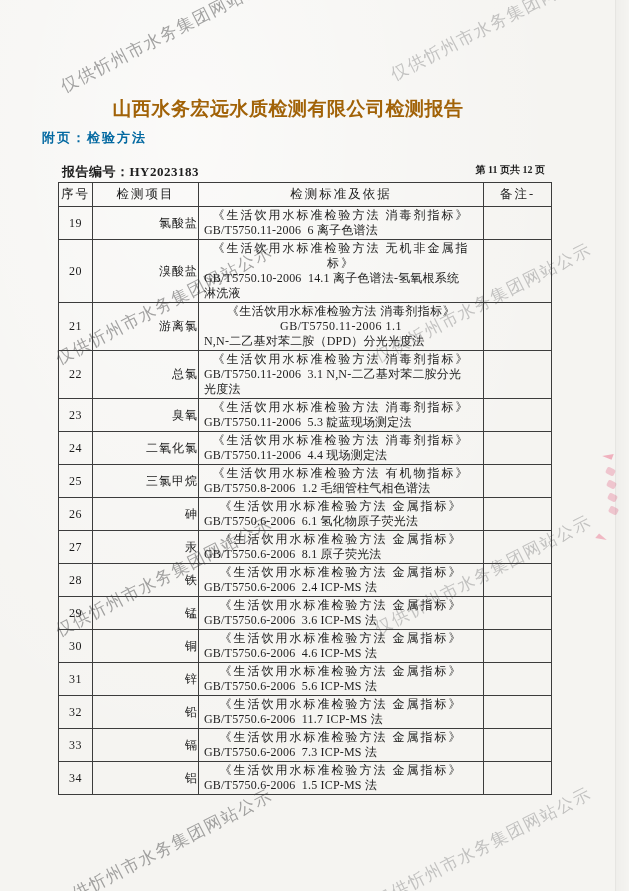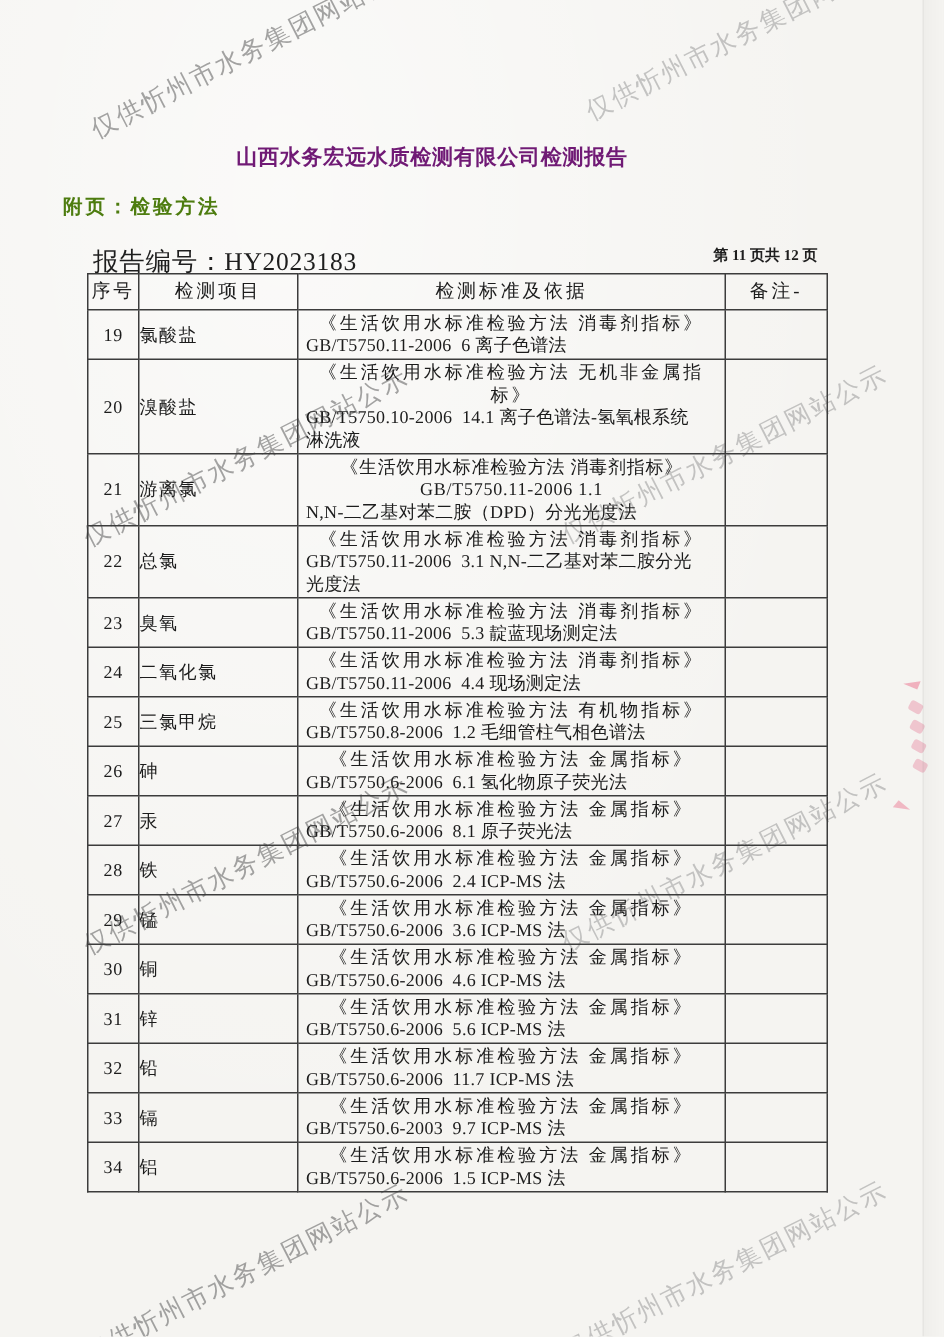--- a/index.html
+++ b/index.html
@@ -25,47 +25,47 @@
   .wm3{left:57px;top:348px;}
   .wm4{left:376px;top:346px;}
   .wm5{left:57px;top:620px;}
   .wm6{left:376px;top:618px;}
   .wm7{left:57px;top:892px;}
   .wm8{left:376px;top:890px;}
   
   .title{
     position:absolute;top:96px;left:0;width:576px;text-align:center;
     font-family:"Liberation Sans", sans-serif;
-    font-size:14px;font-weight:bold;letter-spacing:0.5px;color:#701a75;
+    font-size:19px;font-weight:bold;letter-spacing:0.5px;color:#a16207;
   }
   .subtitle{
     position:absolute;left:42px;top:129px;
-    font-size:13px;font-weight:bold;letter-spacing:2px;color:#4d7c0f;
+    font-size:13px;font-weight:bold;letter-spacing:2px;color:#0369a1;
   }
   .report-no{
     position:absolute;left:62px;top:163px;
-    font-size:17px;font-weight:normal;letter-spacing:0.5px;white-space:pre;
+    font-size:13px;font-weight:bold;letter-spacing:0.5px;white-space:pre;
   }
   .page-indicator{
     position:absolute;top:163px;right:84px;
     font-size:10px;font-weight:bold;white-space:pre;
   }
   
   table.methods{
     position:absolute;left:58px;top:182px;width:493px;
     border-collapse:collapse;table-layout:fixed;
     background:transparent;
   }
   .methods th,.methods td{
     border:1px solid #3c3c3c;padding:0;vertical-align:middle;
     font-size:12px;font-weight:normal;color:#1c1c1c;
   }
   .methods th{height:23px;font-size:12.5px;letter-spacing:2px;text-align:center;}
   td.c-no{text-align:center;letter-spacing:0.5px;}
-  td.c-item{text-align:left;letter-spacing:1px;}
+  td.c-item{text-align:right;letter-spacing:1px;}
   td.c-std{padding:1px 5px;}
   td.c-rem{}
   .std-line{line-height:15px;white-space:pre-wrap;}
   .std-line.spread{text-align:center;letter-spacing:2px;}
   .std-line.center{text-align:center;letter-spacing:0.5px;}
   .std-line.left{text-align:left;letter-spacing:0.2px;}
   
   .stamp{position:absolute;left:594px;top:450px;width:28px;height:100px;pointer-events:none;}
   .stamp .wedge{
     position:absolute;width:0;height:0;
@@ -251,21 +251,21 @@
           <div class="std-line spread">《生活饮用水标准检验方法 金属指标》</div>
           <div class="std-line left">GB/T5750.6-2006  11.7 ICP-MS 法</div>
         </td>
         <td class="c-rem"></td>
       </tr>
       <tr style="height: 32px;">
         <td class="c-no">33</td>
         <td class="c-item">镉</td>
         <td class="c-std">
           <div class="std-line spread">《生活饮用水标准检验方法 金属指标》</div>
-          <div class="std-line left">GB/T5750.6-2003  9.7 ICP-MS 法</div>
+          <div class="std-line left">GB/T5750.6-2006  7.3 ICP-MS 法</div>
         </td>
         <td class="c-rem"></td>
       </tr>
       <tr style="height: 32px;">
         <td class="c-no">34</td>
         <td class="c-item">铝</td>
         <td class="c-std">
           <div class="std-line spread">《生活饮用水标准检验方法 金属指标》</div>
           <div class="std-line left">GB/T5750.6-2006  1.5 ICP-MS 法</div>
         </td>

